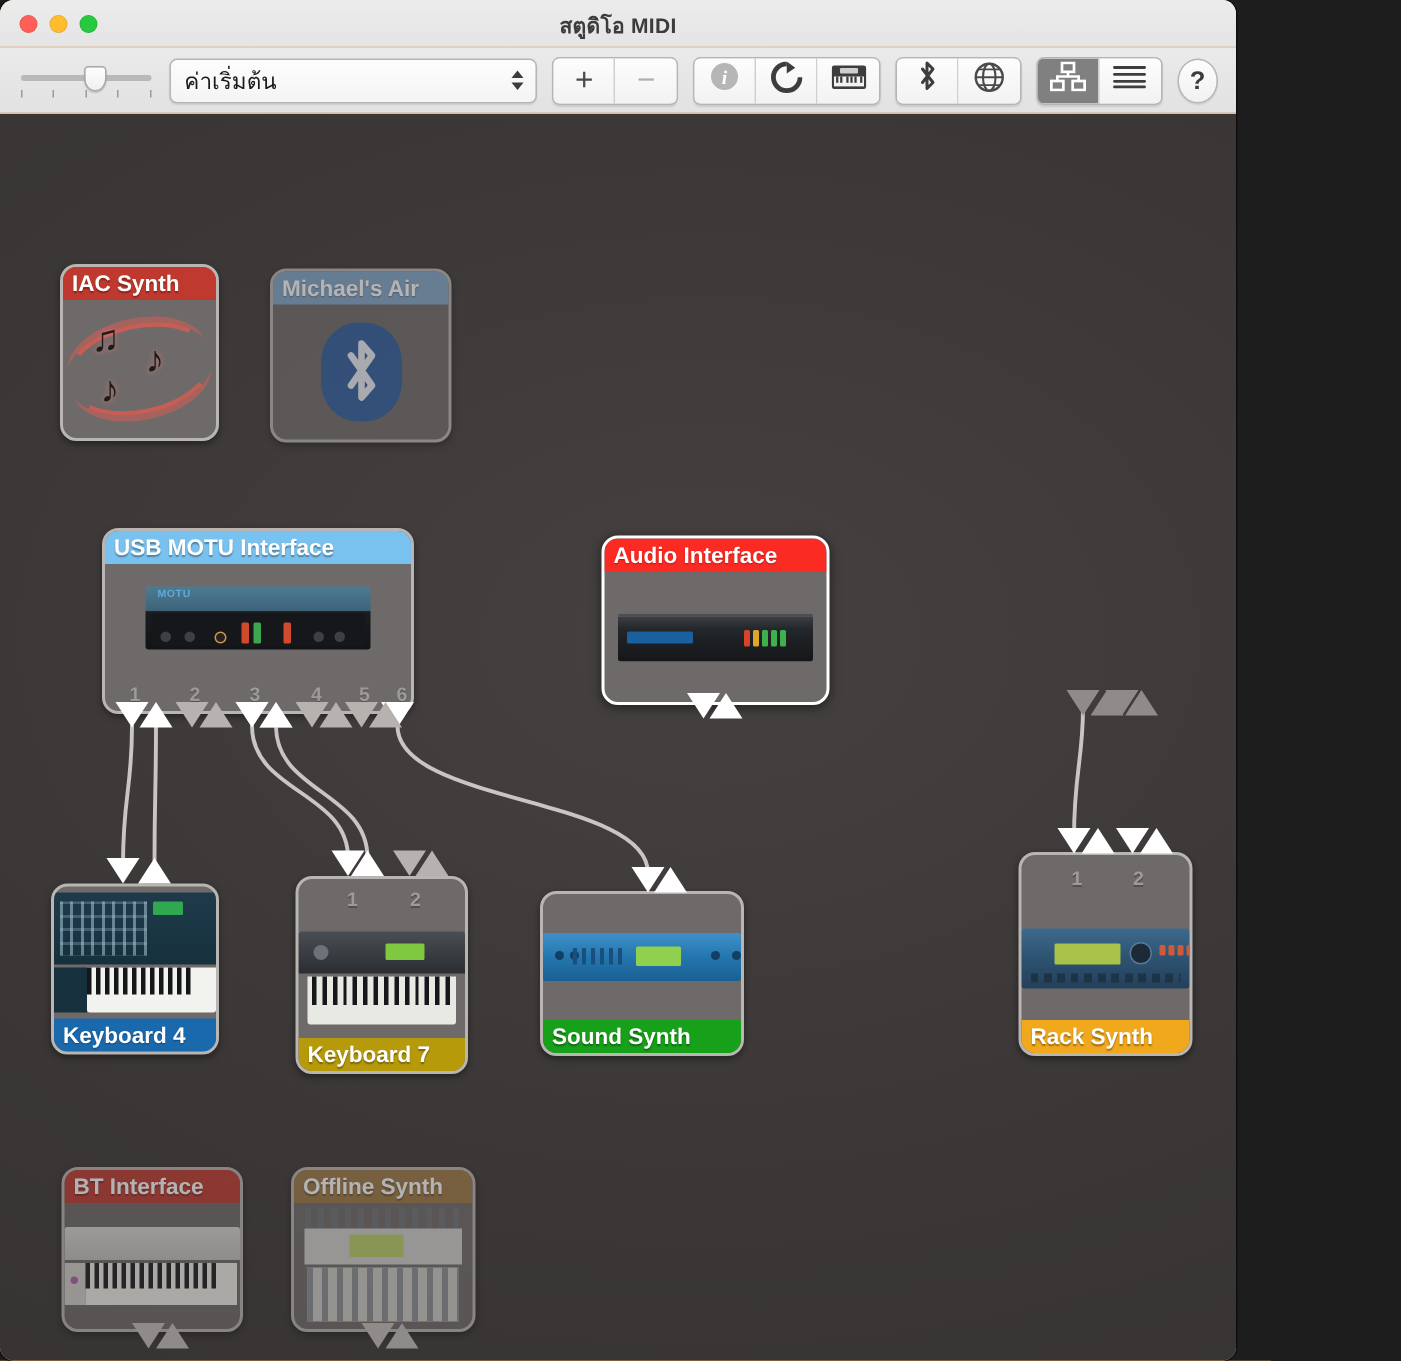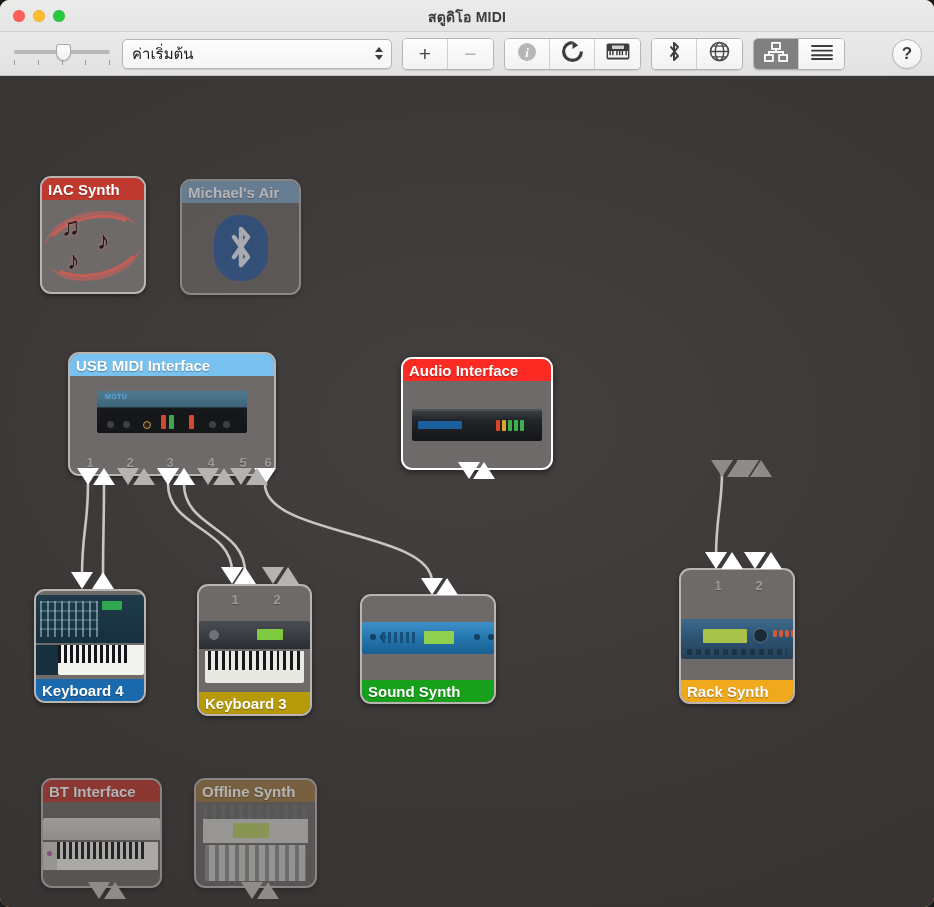--- a/index.html
+++ b/index.html
@@ -4,21 +4,21 @@
 <style>
   * { box-sizing: border-box; margin: 0; padding: 0; }
   html, body {
     width: 934px; height: 907px;
     background: #1d1d1d;
     font-family: "Liberation Sans", sans-serif;
     overflow: hidden;
   }
   .window {
     position: absolute; left: 0; top: 0;
-    width: 934px; height: 907px;
+    width: 824px; height: 907px;
     border-radius: 9px;
     overflow: hidden;
     background: #fdba74;
     box-shadow: 0 0 0 1px rgba(0,0,0,.5);
   }
 
   
   .titlebar {
     position: relative;
     height: 32px;
@@ -452,21 +452,21 @@
           <div class="glyph">
             <svg width="30" height="48" viewBox="0 0 30 48">
               <path d="M8 13 L22 33 L15 41 L15 5 L22 13 L8 33" fill="none" stroke="#e9eff7" stroke-width="4.4" stroke-linejoin="round" stroke-linecap="round"></path>
             </svg>
           </div>
         </div>
       </div>
     </div>
 
     <div class="device" style="left:68px;top:276px;width:208px;height:124px">
-      <div class="dev-label top" style="background:#79c2ef">USB MIDI Interface</div>
+      <div class="dev-label top" style="background:#79c2ef">USB MOTU Interface</div>
       <div class="dev-art" style="bottom:26px">
         <div class="art-midi-iface">
           <div class="body"></div>
           <div class="face"></div>
           <div class="logo">MOTU</div>
           <div class="knob" style="left:10px"></div>
           <div class="knob" style="left:26px"></div>
           <div class="jack"></div>
           <div class="strip" style="left:64px;background:#d14a2c"></div>
           <div class="strip" style="left:72px;background:#3ea64e"></div>
@@ -566,21 +566,21 @@
               <i class="bk"></i>
             <i class="bk"></i>
               <i class="bk"></i>
               <i class="bk"></i>
               <i class="bk"></i>
             <i class="bk"></i>
               <i class="bk"></i>
           </div>
         </div>
       </div>
-      <div class="dev-label bottom" style="background:#b79a09">Keyboard 3</div>
+      <div class="dev-label bottom" style="background:#b79a09">Keyboard 7</div>
     </div>
     <div class="tri out" style="left:221px;top:491px"></div>
     <div class="tri in" style="left:234px;top:491px"></div>
     <div class="tri gray out" style="left:262px;top:491px"></div>
     <div class="tri gray in" style="left:277px;top:491px"></div>
 
     <div class="device" style="left:360px;top:518px;width:136px;height:110px">
       <div class="dev-art labelbottom">
         <div class="art-module">
           <div class="body"></div>

